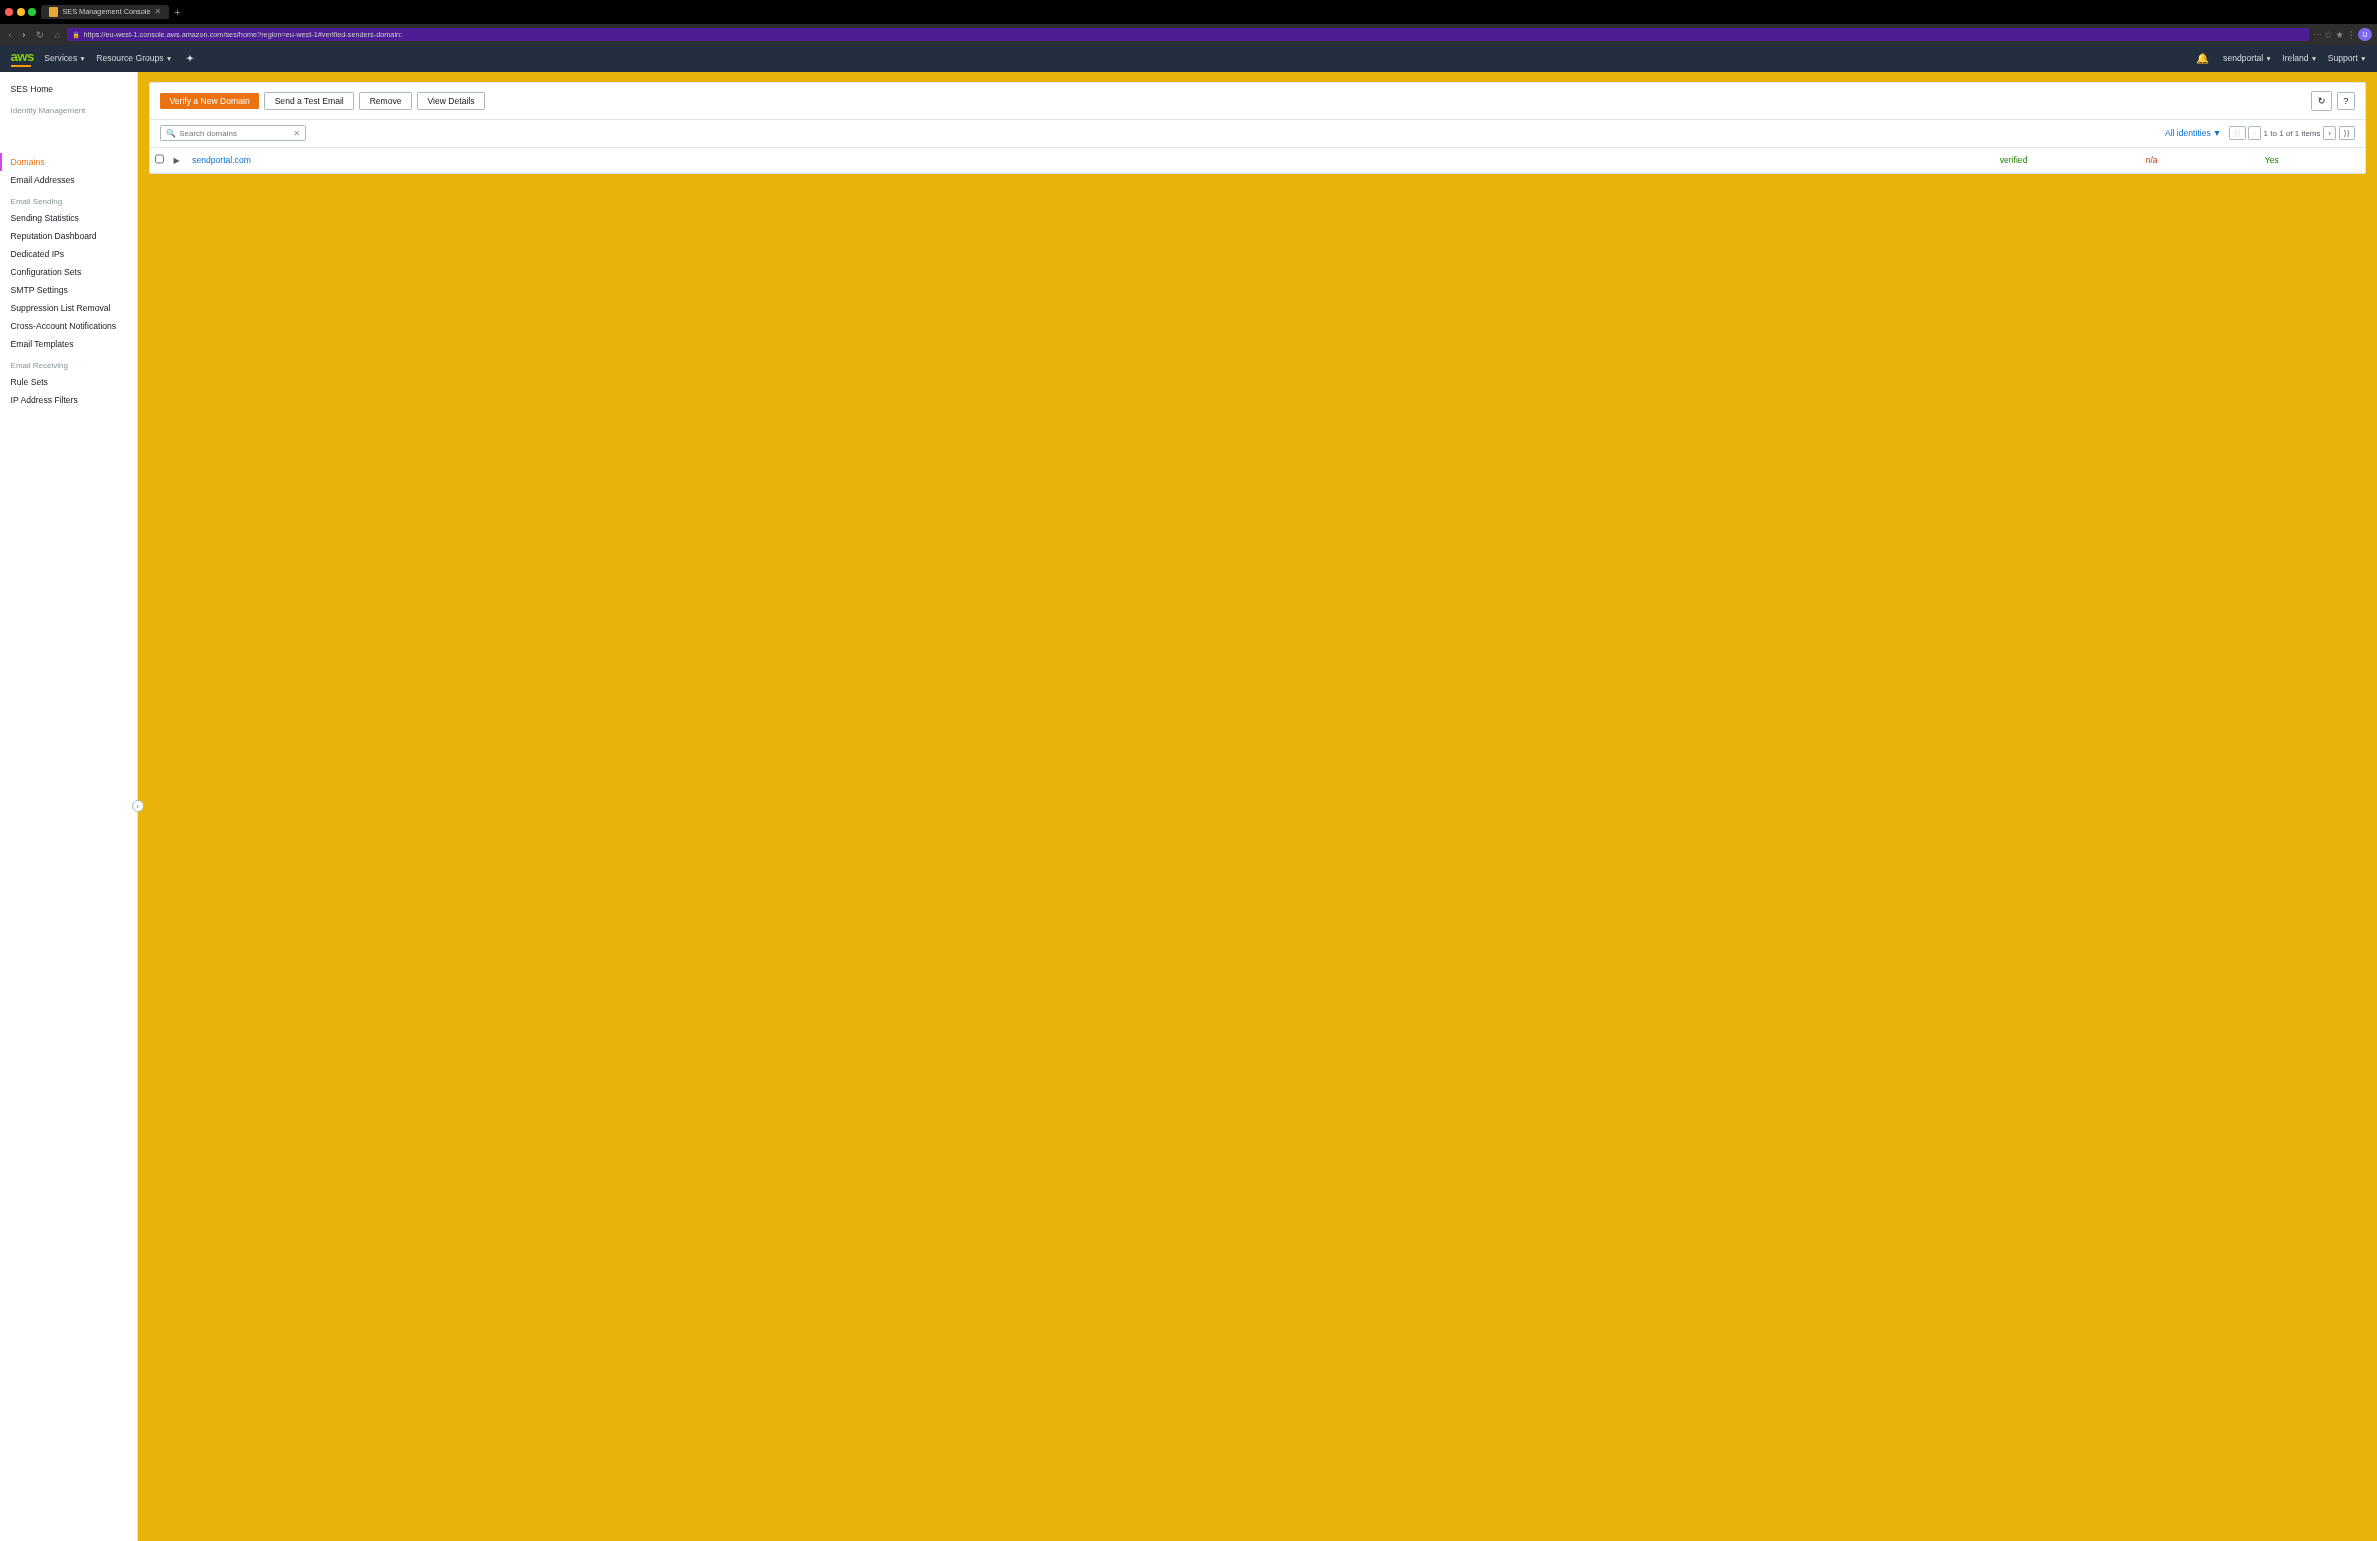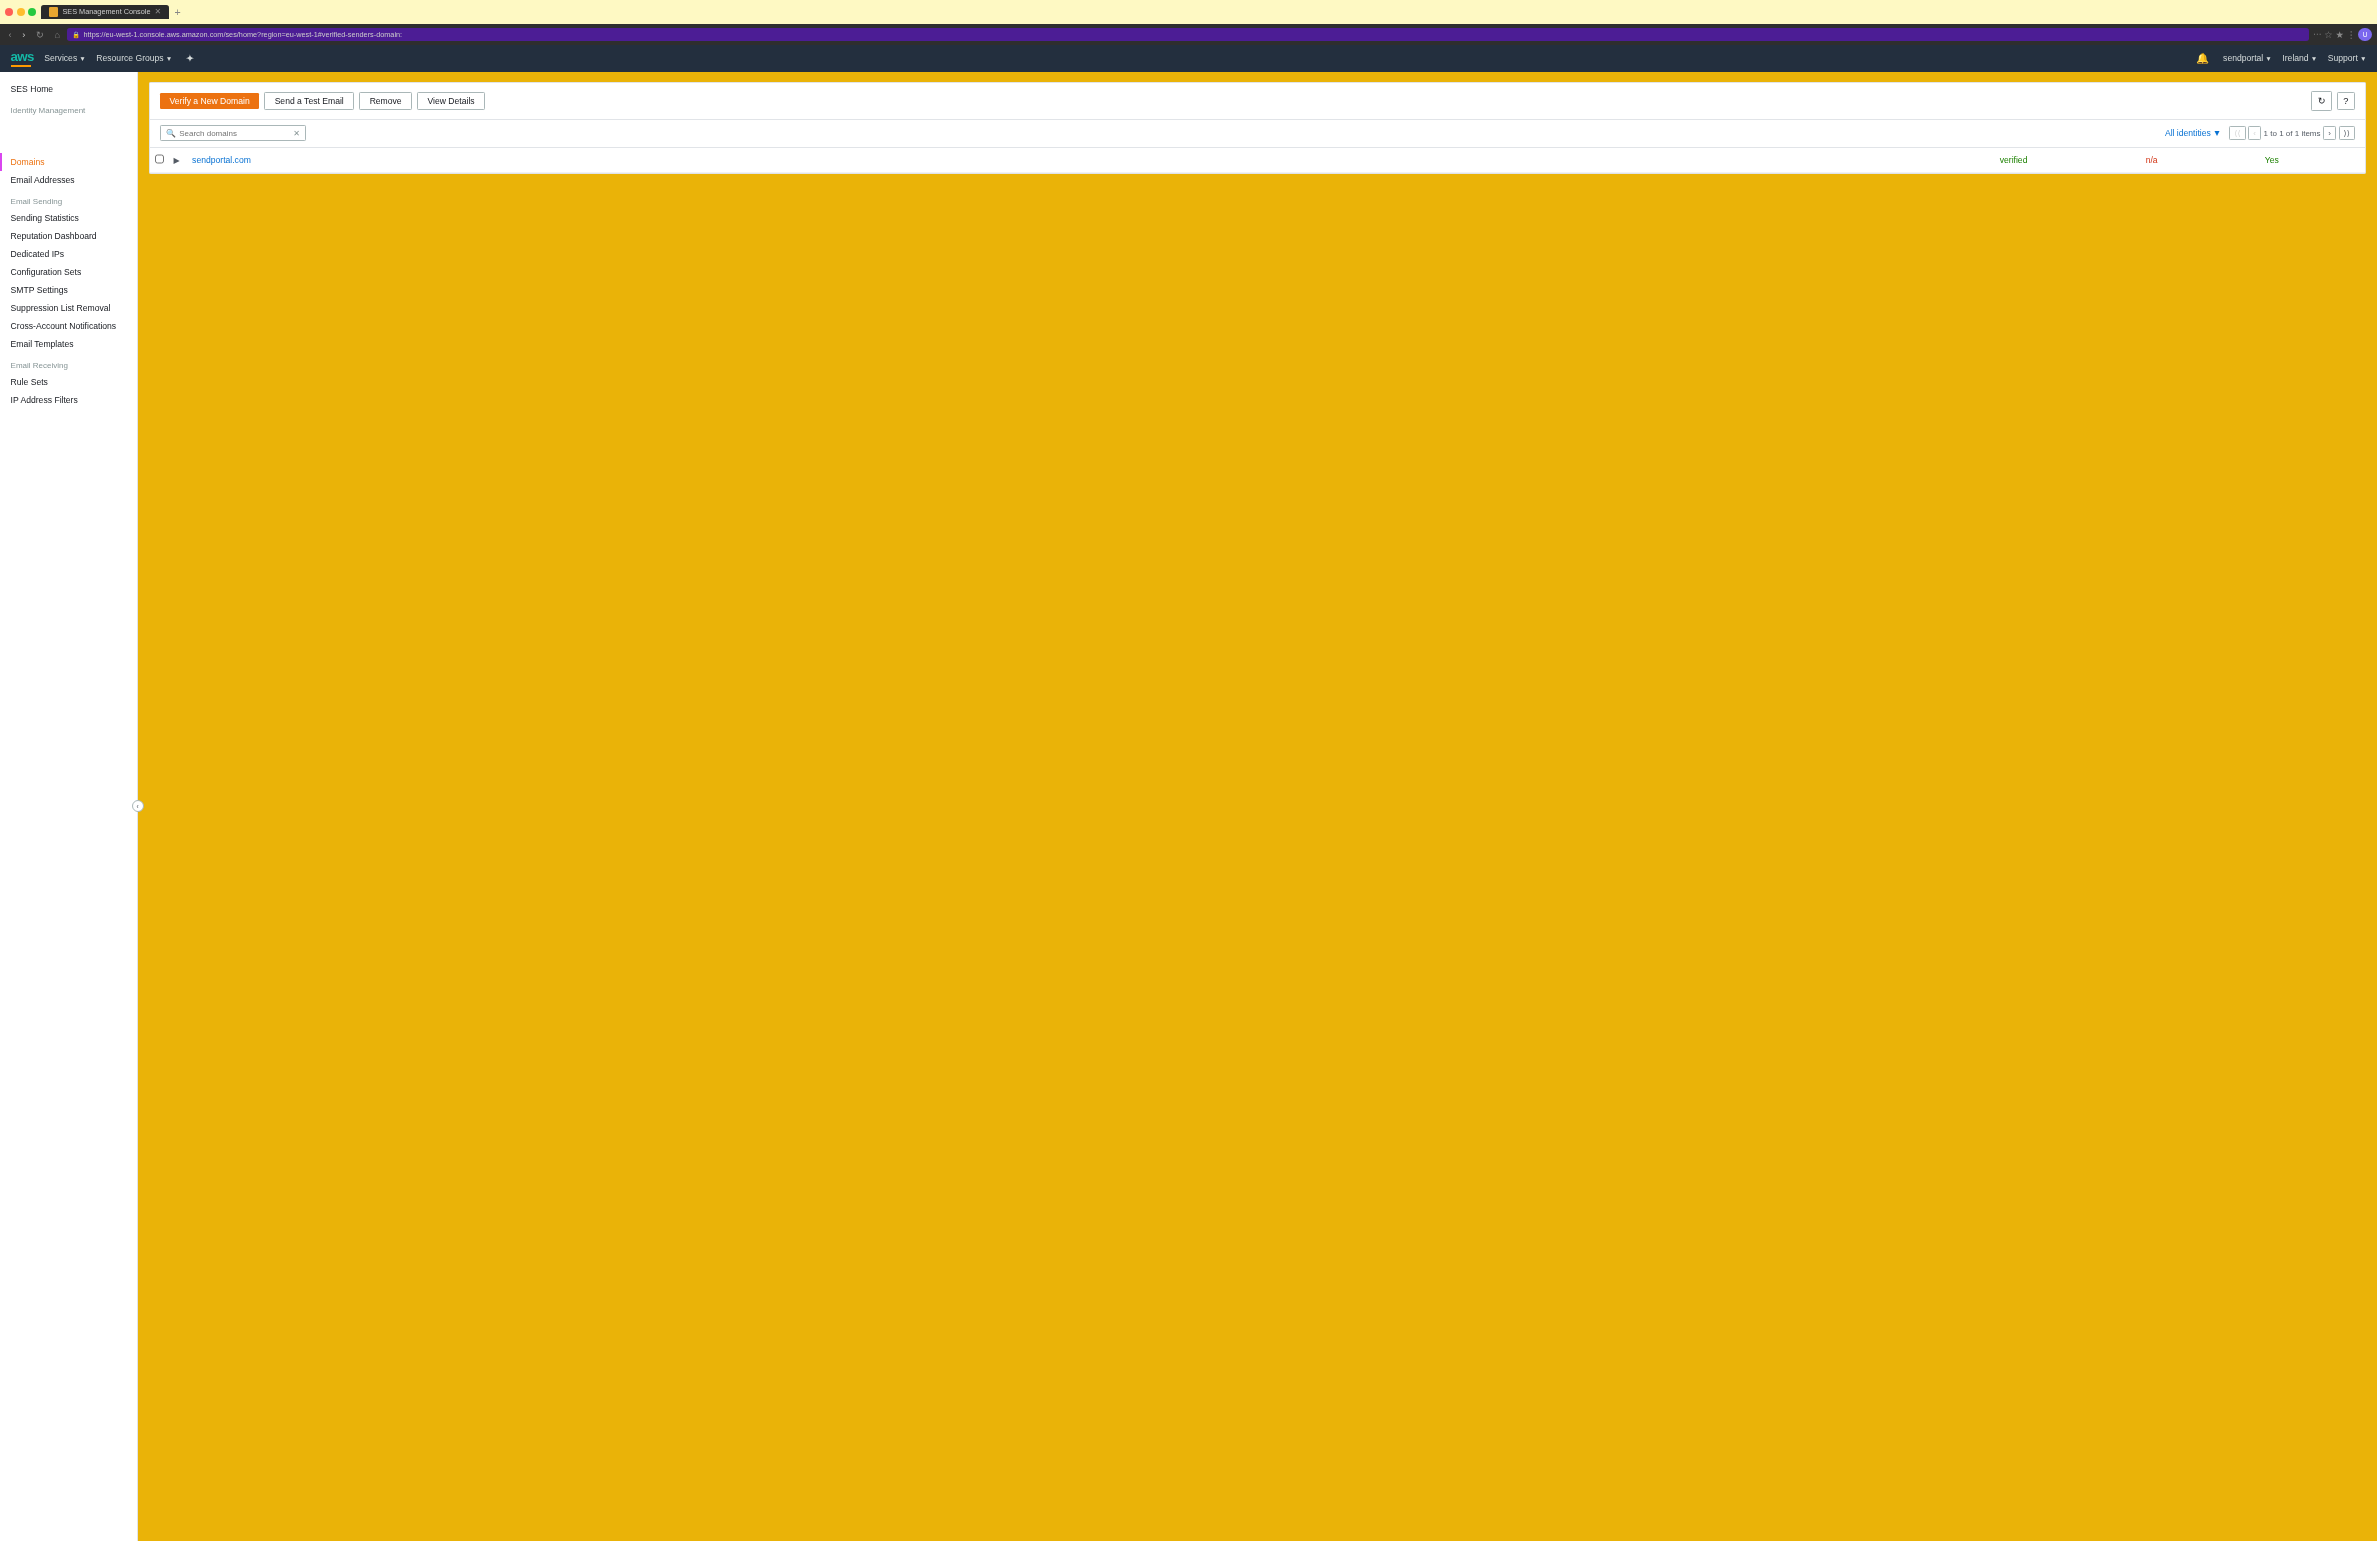--- a/index.html
+++ b/index.html
@@ -1,40 +1,40 @@
 <!DOCTYPE html>
 <html style="font-size:10.6px"><head>
   <meta charset="utf-8">
   <style>
     * { margin: 0; padding: 0; box-sizing: border-box; }
     body { font-family: -apple-system, BlinkMacSystemFont, 'Segoe UI', Arial, sans-serif; font-size: 8.6px; background: #f2f3f3; color: #16191f; }
 
     
-    .browser-chrome { background: #fef9c3; height: 24px; display: flex; align-items: center; padding: 0 5.3px; gap: 5.3px; }
+    .browser-chrome { background: #000000; height: 24px; display: flex; align-items: center; padding: 0 5.3px; gap: 5.3px; }
     .browser-dots { display: flex; gap: 3.3px; align-items: center; }
     .dot { width: 8px; height: 8px; border-radius: 50%; }
     .dot-red { background: #ff5f56; }
     .dot-yellow { background: #ffbd2e; }
     .dot-green { background: #27c93f; }
     .browser-tab { background: #2a2a2a; color: #ccc; font-size: 7.3px; padding: 2.7px 8px; border-radius: 2.7px 2.7px 0 0; display: flex; align-items: center; gap: 4px; }
     .tab-favicon { width: 9.3px; height: 9.3px; background: #e8a730; border-radius: 1.3px; display: inline-block; }
     .tab-close { color: #888; cursor: pointer; font-size: 8px; }
     .tab-new { color: #888; font-size: 10.6px; cursor: pointer; }
     .browser-nav { background: #2e2e2e; height: 21px; display: flex; align-items: center; padding: 0 5.3px; gap: 4px; }
     .nav-btn { color: #888; background: none; border: none; cursor: pointer; font-size: 9.3px; padding: 1.3px 3.3px; }
     .nav-btn.active { color: #ccc; }
     .address-bar { flex: 1; background: #4c1d95; color: #ccc; border: none; border-radius: 2.7px; padding: 2px 5.3px; font-size: 7.3px; display: flex; align-items: center; gap: 2.7px; }
     .address-bar-text { color: #ccc; font-size: 7.3px; }
     .nav-right { display: flex; gap: 2.7px; align-items: center; color: #888; font-size: 9.3px; }
     .avatar-icon { width: 13.3px; height: 13.3px; border-radius: 50%; background: #7b68ee; display: flex; align-items: center; justify-content: center; font-size: 6.6px; color: white; }
 
     
     .aws-topnav { background: #232f3e; height: 26.5px; display: flex; align-items: center; padding: 0 10.6px; gap: 10.6px; }
     .aws-logo { display: flex; align-items: center; }
-    .aws-logo-text { color: #14b8a6; font-size: 13.3px; font-weight: bold; letter-spacing: -0.7px; }
+    .aws-logo-text { color: #84cc16; font-size: 13.3px; font-weight: bold; letter-spacing: -0.7px; }
     .aws-logo-sub { width: 20px; height: 2px; background: #ff9900; margin-top: 1.3px; }
     .topnav-item { color: #d5dbdb; font-size: 8.6px; cursor: pointer; display: flex; align-items: center; gap: 2px; }
     .topnav-chevron { font-size: 6.6px; }
     .topnav-spacer { flex: 1; }
     .topnav-icon { color: #d5dbdb; font-size: 10.6px; cursor: pointer; margin: 0 2.7px; }
 
     
     .app-layout { display: flex; min-height: calc(100vh - 72px); }
 
     

